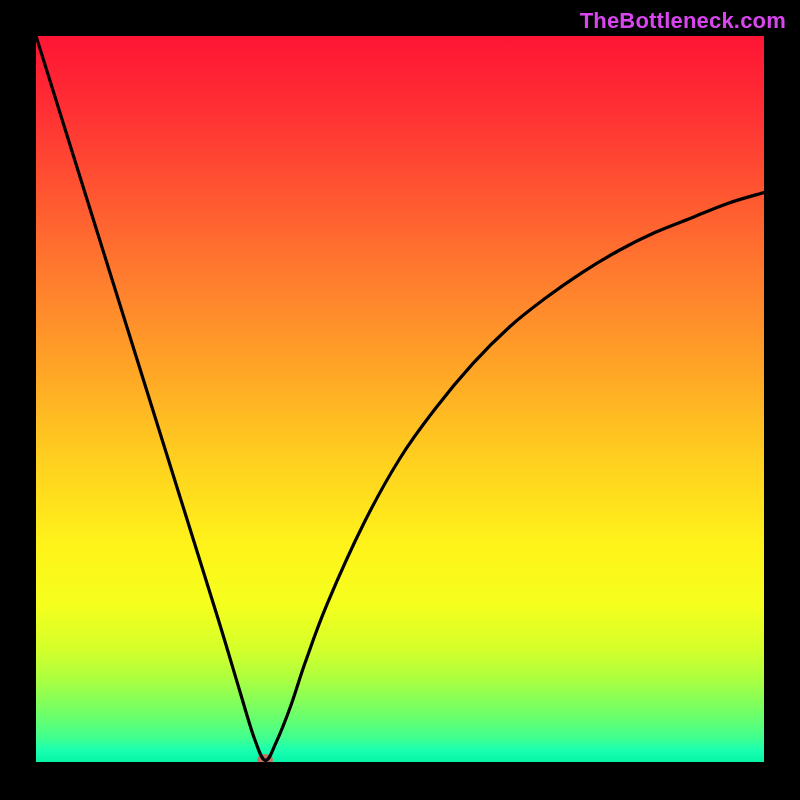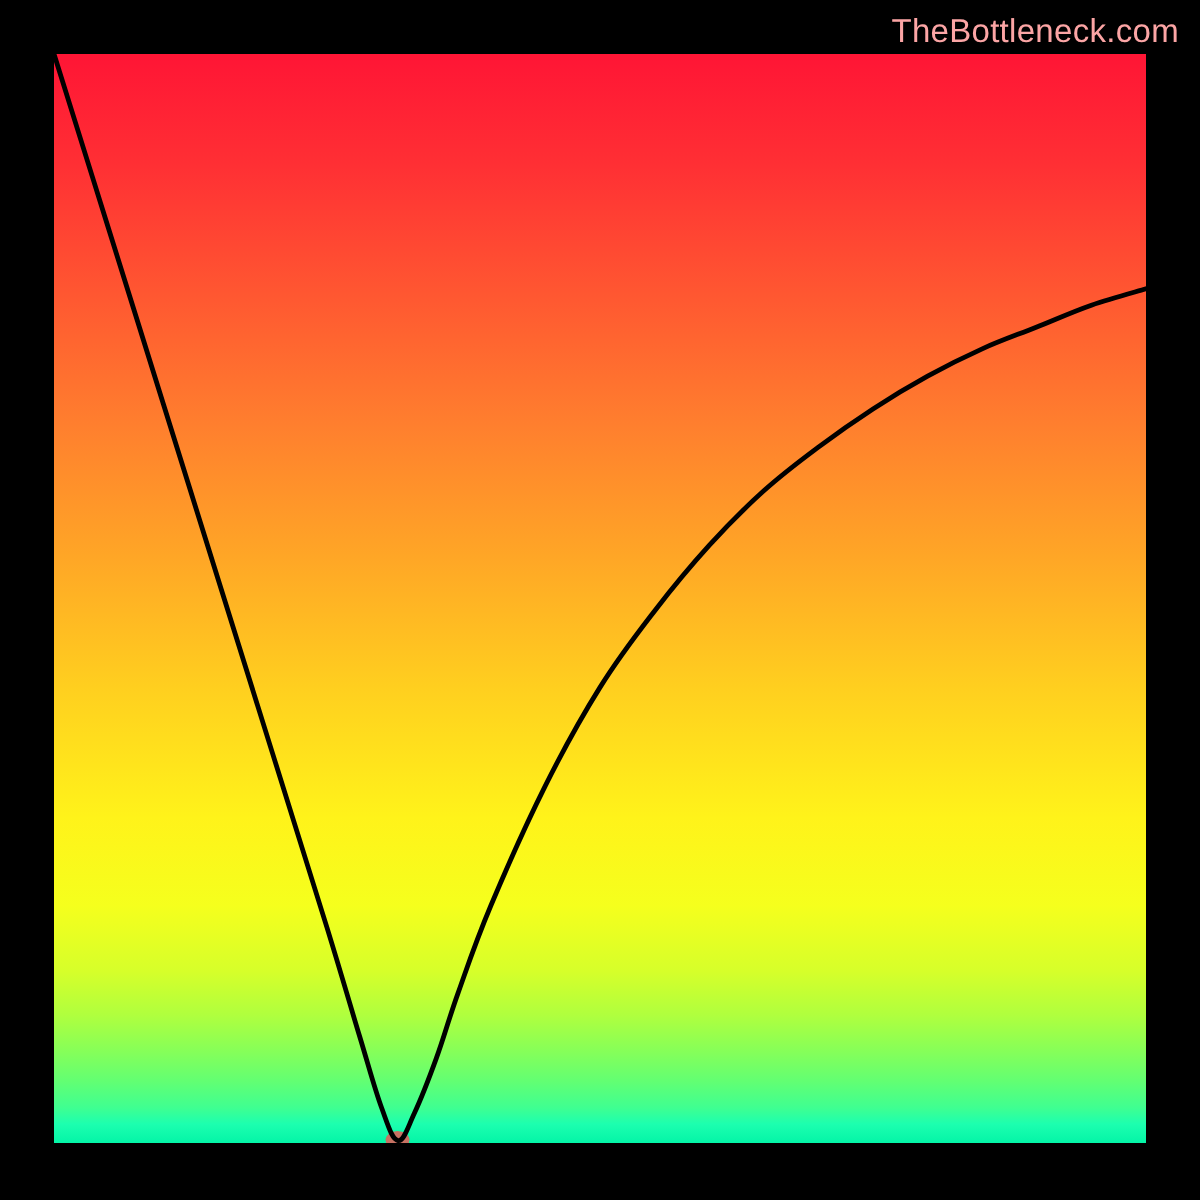--- a/index.html
+++ b/index.html
@@ -46,23 +46,23 @@
       #63ff72 94%,
       #3fff91 96.5%,
       #1cffaf 98%,
       #00f3a6 100%
     );
   }
   .watermark {
     position: absolute;
     top: 8px;
     right: 14px;
-    color: #fca5a5;
+    color: #d946ef;
     font-size: 22px;
-    font-weight: 400;
+    font-weight: 700;
     letter-spacing: 0.2px;
     z-index: 5;
   }
   svg.curve {
     position: absolute;
     inset: 0;
     width: 100%;
     height: 100%;
     z-index: 3;
   }

